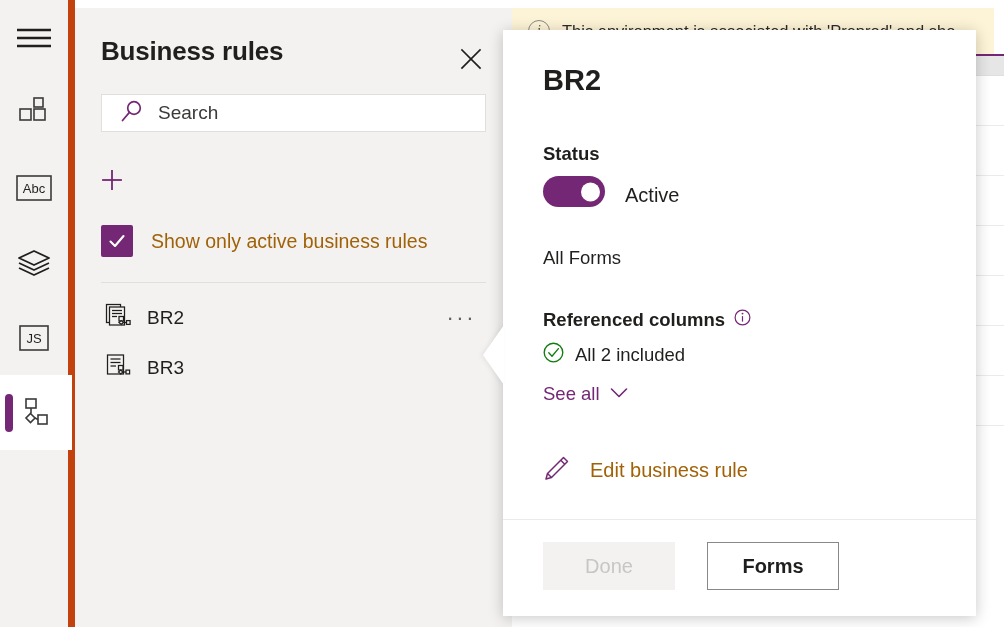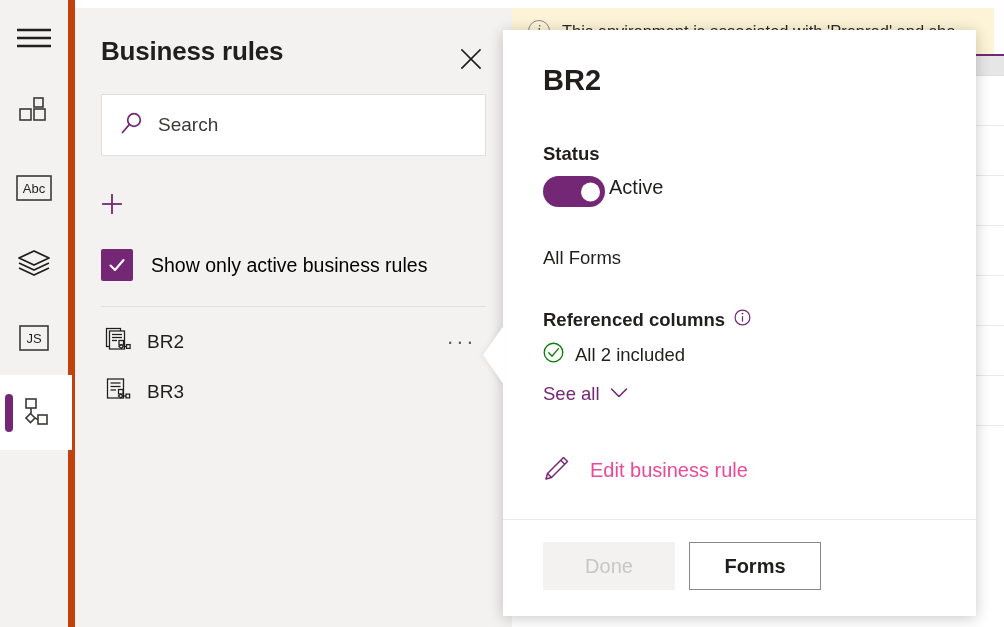--- a/index.html
+++ b/index.html
@@ -67,21 +67,21 @@
     padding: 0 0 0 26px;
   }
   .panel-title { font-size: 26px; font-weight: 600; color: #201f1e; letter-spacing: -0.2px; }
   .panel-close {
     position: absolute; right: 24px; top: 34px; width: 34px; height: 34px;
     display: flex; align-items: center; justify-content: center; cursor: pointer;
   }
 
   .search-wrap { margin: 0 26px; }
   .search-box {
-    height: 62px; background: #ffffff; border: 1px solid #e1dfdd;
+    height: 38px; background: #ffffff; border: 1px solid #e1dfdd;
     display: flex; align-items: center; gap: 14px; padding: 16px 18px;
   }
   .search-input {
     border: 0; outline: 0; background: transparent; font-size: 19px;
     color: #3b3a39; font-family: "Liberation Sans", sans-serif; width: 100%;
   }
   .search-input::placeholder { color: #3b3a39; opacity: 1; }
 
   .new-rule {
     margin: 34px 26px 0 26px; display: flex; align-items: center; gap: 16px;
@@ -90,21 +90,21 @@
   .new-rule-label { font-size: 19.5px; color: #201f1e; }
 
   .showactive {
     margin: 26px 26px 0 26px; display: flex; align-items: center; gap: 18px;
     cursor: pointer; height: 34px;
   }
   .cb {
     width: 32px; height: 32px; background: #742774; border-radius: 2px;
     display: flex; align-items: center; justify-content: center; flex: 0 0 auto;
   }
-  .showactive-label { font-size: 19.5px; color: #000000; }
+  .showactive-label { font-size: 19.5px; color: #a16207; }
 
   .divider { margin: 24px 26px 0 26px; height: 1px; background: #e1dfdd; }
 
   .rule-list { margin-top: 10px; }
   .rule-item {
     position: relative; height: 50px; display: flex; align-items: center;
     padding: 0 26px 0 30px; gap: 16px; cursor: pointer;
   }
   .rule-name { font-size: 19px; color: #201f1e; }
   .rule-ellipsis {
@@ -126,45 +126,45 @@
   }
   .flyout-body { flex: 1 1 auto; padding: 34px 40px 0 40px; }
   .flyout-title { font-size: 29px; font-weight: 600; color: #201f1e; margin-bottom: 46px; }
 
   .field-label {
     font-size: 18.5px; font-weight: 700; color: #201f1e;
     display: flex; align-items: center; gap: 9px; margin-bottom: 11px;
   }
   .info-i { flex: 0 0 auto; cursor: pointer; }
 
-  .toggle-row { display: flex; align-items: flex-start; gap: 4px; margin-bottom: 40px; }
+  .toggle-row { display: flex; align-items: flex-end; gap: 20px; margin-bottom: 40px; }
   .toggle {
     width: 62px; height: 31px; border-radius: 16px; background: #742774;
     position: relative; cursor: pointer; flex: 0 0 auto;
   }
   .toggle .knob {
     position: absolute; right: 5px; top: 50%; transform: translateY(-50%);
     width: 19px; height: 19px; border-radius: 50%; background: #ffffff;
   }
   .toggle-text { font-size: 20px; color: #201f1e; }
 
   .scope-value { font-size: 18.5px; color: #201f1e; margin-bottom: 40px; }
 
   .included-row { display: flex; align-items: center; gap: 11px; margin-bottom: 16px; }
   .included-text { font-size: 18.5px; color: #201f1e; }
 
   .see-all { display: inline-flex; align-items: center; gap: 10px; cursor: pointer; }
   .see-all-label { font-size: 18.5px; color: #742774; }
 
   .edit-row { display: flex; align-items: center; gap: 20px; margin-top: 50px; cursor: pointer; }
-  .edit-label { font-size: 20px; color: #ec4899; }
+  .edit-label { font-size: 20px; color: #a16207; }
 
   .flyout-footer {
     flex: 0 0 auto; border-top: 1px solid #edebe9; padding: 22px 40px 26px 40px;
-    display: flex; align-items: center; gap: 14px;
+    display: flex; align-items: center; gap: 32px;
   }
   .btn {
     height: 48px; min-width: 132px; font-size: 20px;
     font-family: "Liberation Sans", sans-serif; cursor: pointer;
     display: inline-flex; align-items: center; justify-content: center;
   }
   .btn-done { background: #f3f2f1; border: 1px solid #f3f2f1; color: #c8c6c4; cursor: default; }
   .btn-cancel { background: #ffffff; border: 1px solid #8a8886; color: #201f1e; font-weight: 600; }
 </style>
 </head>

